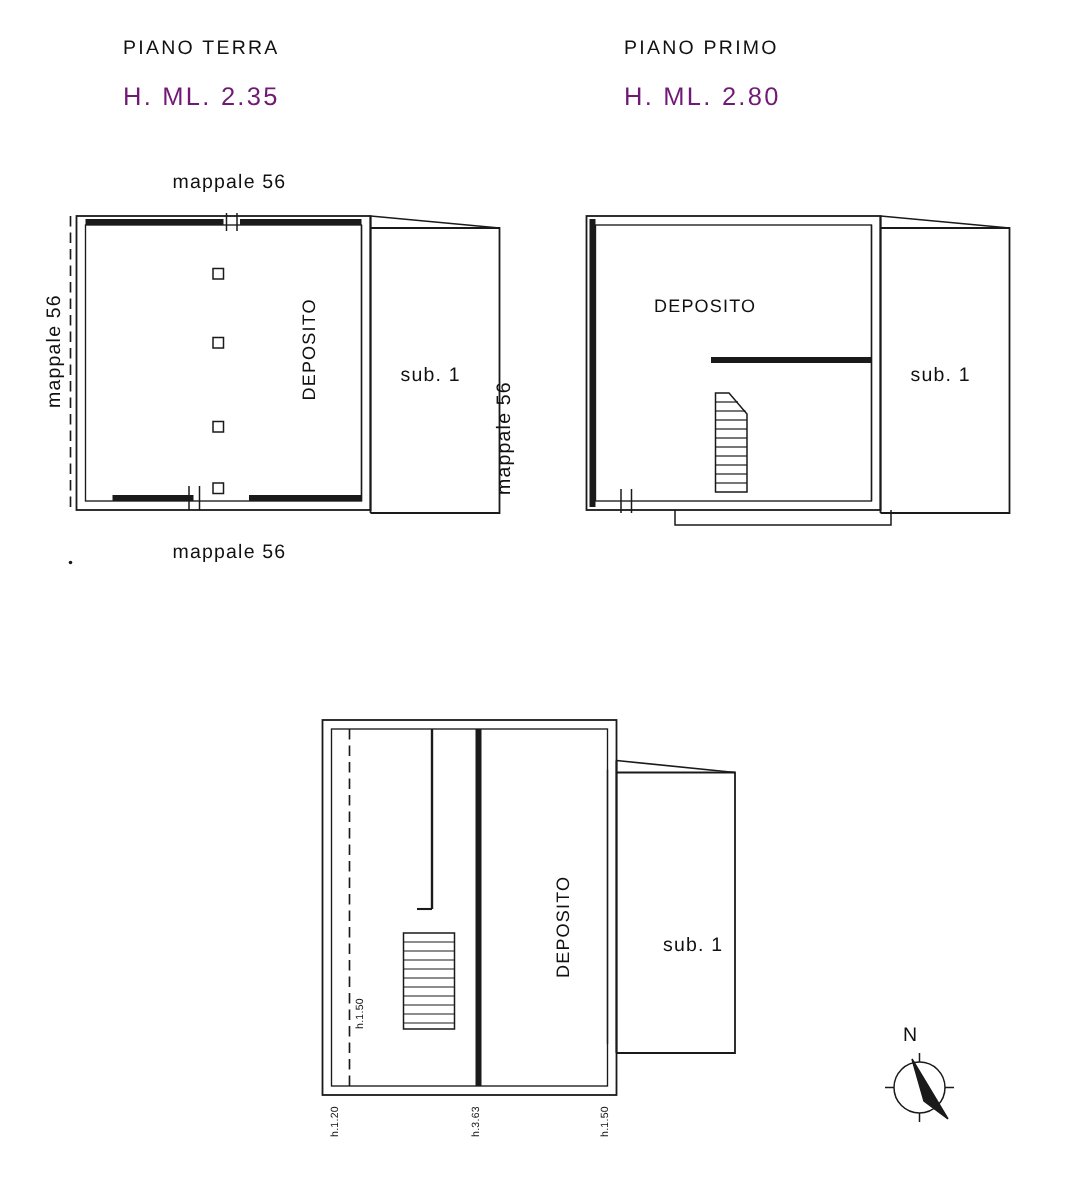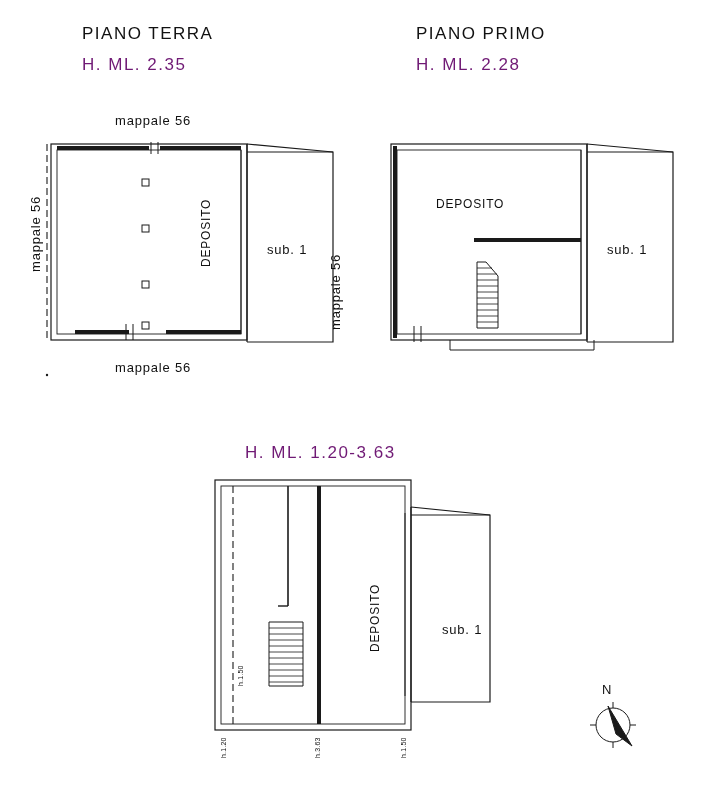--- a/index.html
+++ b/index.html
@@ -13,21 +13,21 @@
     position: relative;
     font-family: "Liberation Sans", sans-serif;
     color: #1a1a1a;
     overflow: hidden;
   }
   .plan {
     position: absolute;
   }
   .title {
     position: absolute;
-    font-size: 17px;
+    font-size: 13px;
     letter-spacing: 1.5px;
     color: #111;
     white-space: nowrap;
   }
   .subtitle {
     position: absolute;
     font-size: 17px;
     letter-spacing: 1.5px;
     color: #701a75;
     white-space: nowrap;
@@ -108,21 +108,21 @@
     <circle cx="47" cy="375" r="1.2" fill="#1a1a1a"></circle>
   </svg>
 
   <div class="lbl vert" style="left:199px; top:267px; font-size:12px;">DEPOSITO</div>
   <div class="lbl" style="left:267px; top:242px;">sub. 1</div>
 </div>
 
 <div class="plan" style="left:340px; top:0; width:360px; height:390px;">
 
   <div class="title" style="left:76px; top:24px;">PIANO PRIMO</div>
-  <div class="subtitle" style="left:76px; top:55px;">H. ML. 2.28</div>
+  <div class="subtitle" style="left:76px; top:55px;">H. ML. 2.80</div>
 
   <div class="lbl vert" style="left:-12px; top:330px;">mappale 56</div>
 
   <svg width="360" height="390" style="position:absolute; left:0; top:0;">
 
     <rect x="51" y="144" width="196" height="196" fill="none" stroke="#1a1a1a" stroke-width="1.2"></rect>
     <rect x="57" y="150" width="184" height="184" fill="none" stroke="#1a1a1a" stroke-width="0.9"></rect>
 
     <rect x="53" y="146" width="4" height="192" fill="#1a1a1a"></rect>
 
@@ -150,21 +150,20 @@
     <line x1="247" y1="144" x2="247" y2="342" stroke="#1a1a1a" stroke-width="1.2"></line>
     <line x1="241" y1="150" x2="241" y2="334" stroke="#1a1a1a" stroke-width="0.9"></line>
   </svg>
 
   <div class="lbl" style="left:96px; top:197px; font-size:12px;">DEPOSITO</div>
   <div class="lbl" style="left:267px; top:242px;">sub. 1</div>
 </div>
 
 <div class="plan" style="left:170px; top:400px; width:400px; height:370px;">
 
-  <div class="subtitle" style="left:75px; top:43px;">H. ML. 1.20-3.63</div>
 
   <svg width="400" height="370" style="position:absolute; left:0; top:0;">
 
     <rect x="45" y="80" width="196" height="250" fill="none" stroke="#1a1a1a" stroke-width="1.2"></rect>
     <rect x="51" y="86" width="184" height="238" fill="none" stroke="#1a1a1a" stroke-width="0.9"></rect>
 
     <line x1="63" y1="86" x2="63" y2="324" stroke="#1a1a1a" stroke-width="1.1" stroke-dasharray="7,4"></line>
 
     <rect x="147" y="86" width="4" height="238" fill="#1a1a1a"></rect>
 

